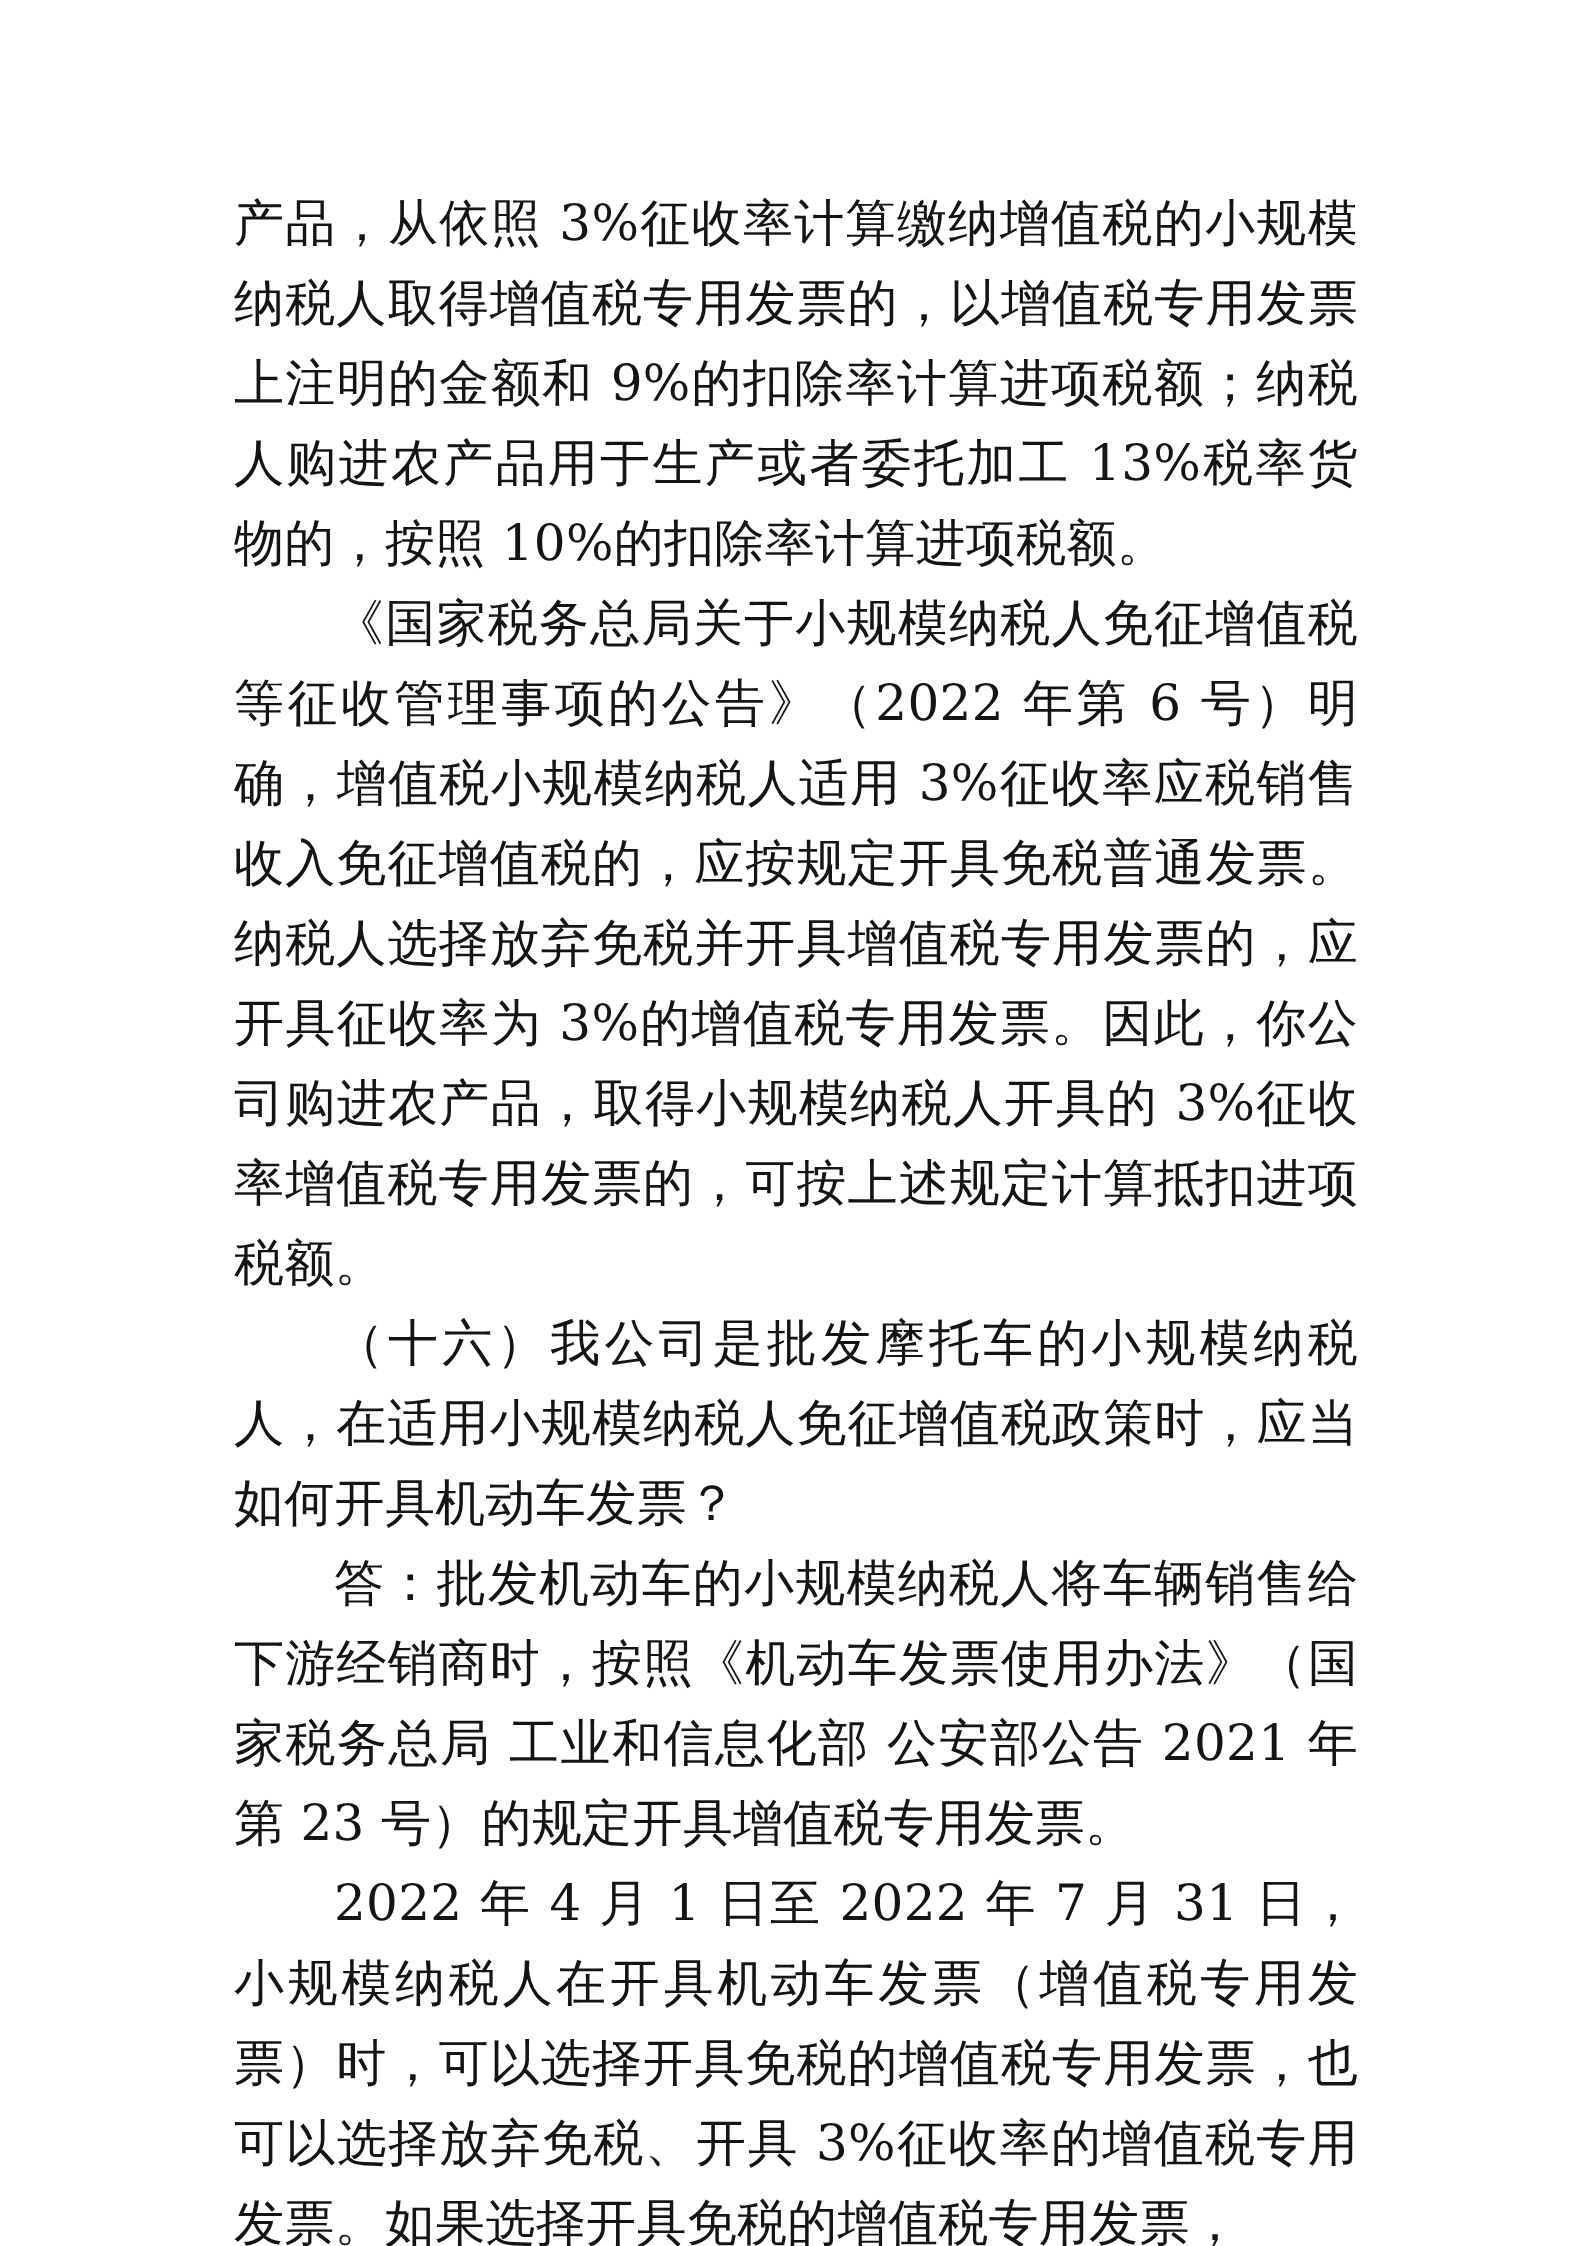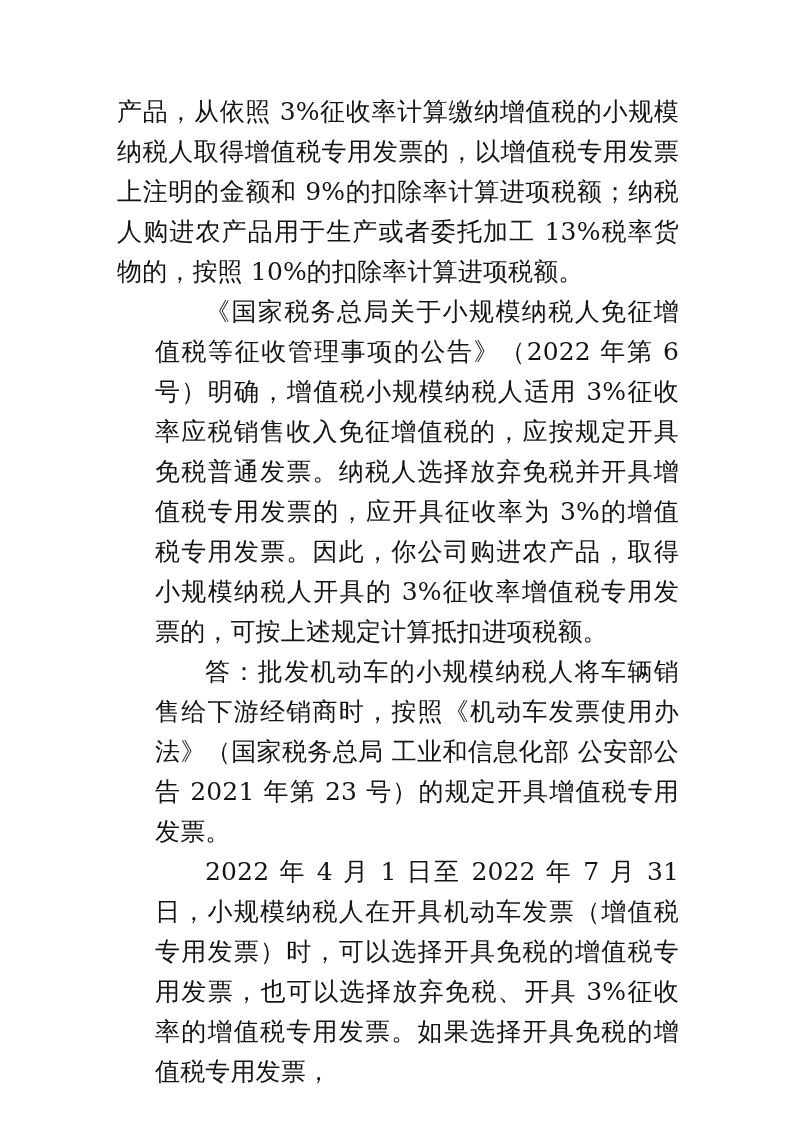--- a/index.html
+++ b/index.html
@@ -40,36 +40,36 @@
     text-indent: 2em;
     text-align: justify;
     text-justify: inter-ideograph;
     word-break: break-all;
     overflow-wrap: break-word;
   }
 
   
   .para + .para {
     margin-top: 0;
-    margin-left: 38px;
   }
 
   .para-noindent {
     text-indent: 0;
   }
 </style>
 </head>
 <body>
 
 <div class="page">
   <div class="text-body">
 
     <p class="para para-noindent">产品，从依照 3%征收率计算缴纳增值税的小规模纳税人取得增值税专用发票的，以增值税专用发票上注明的金额和 9%的扣除率计算进项税额；纳税人购进农产品用于生产或者委托加工 13%税率货物的，按照 10%的扣除率计算进项税额。</p>
 
     <p class="para">《国家税务总局关于小规模纳税人免征增值税等征收管理事项的公告》（2022 年第 6 号）明确，增值税小规模纳税人适用 3%征收率应税销售收入免征增值税的，应按规定开具免税普通发票。纳税人选择放弃免税并开具增值税专用发票的，应开具征收率为 3%的增值税专用发票。因此，你公司购进农产品，取得小规模纳税人开具的 3%征收率增值税专用发票的，可按上述规定计算抵扣进项税额。</p>
 
+    <p class="para">（十六）我公司是批发摩托车的小规模纳税人，在适用小规模纳税人免征增值税政策时，应当如何开具机动车发票？</p>
 
     <p class="para">答：批发机动车的小规模纳税人将车辆销售给下游经销商时，按照《机动车发票使用办法》（国家税务总局 工业和信息化部 公安部公告 2021 年第 23 号）的规定开具增值税专用发票。</p>
 
     <p class="para">2022 年 4 月 1 日至 2022 年 7 月 31 日，小规模纳税人在开具机动车发票（增值税专用发票）时，可以选择开具免税的增值税专用发票，也可以选择放弃免税、开具 3%征收率的增值税专用发票。如果选择开具免税的增值税专用发票，</p>
 
   </div>
 </div>
 
 </body></html>

